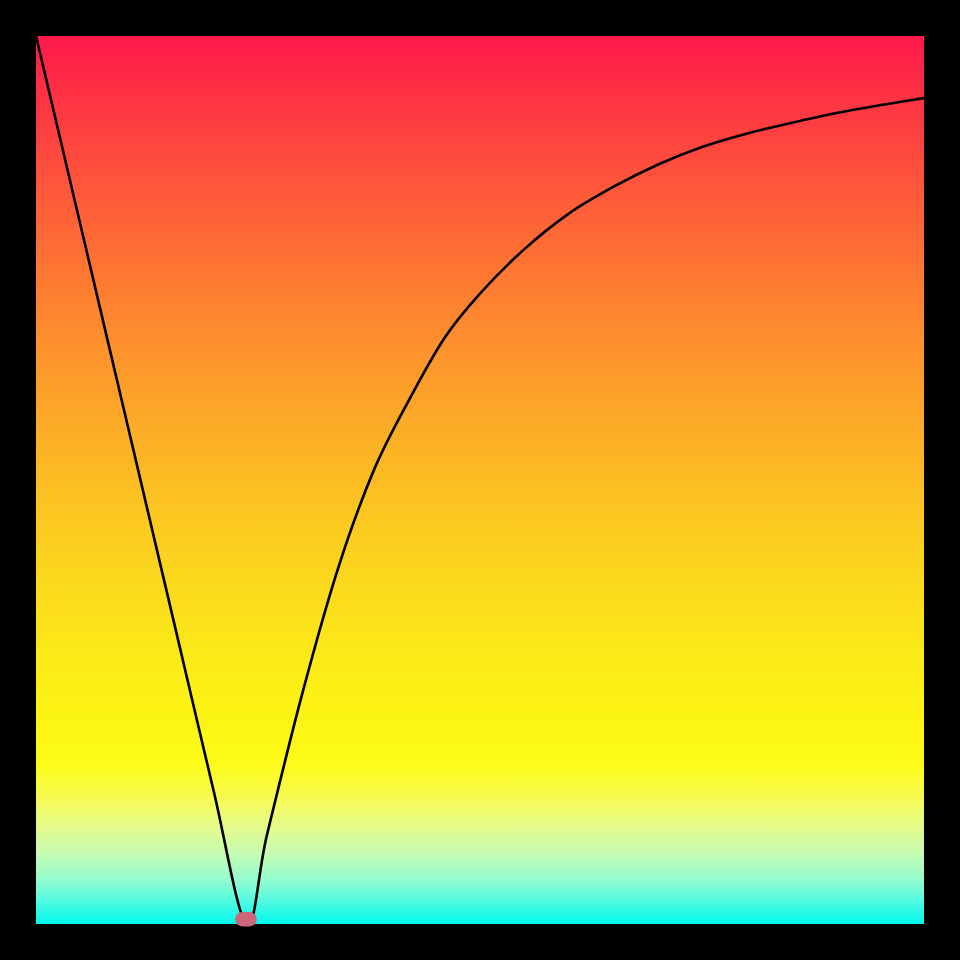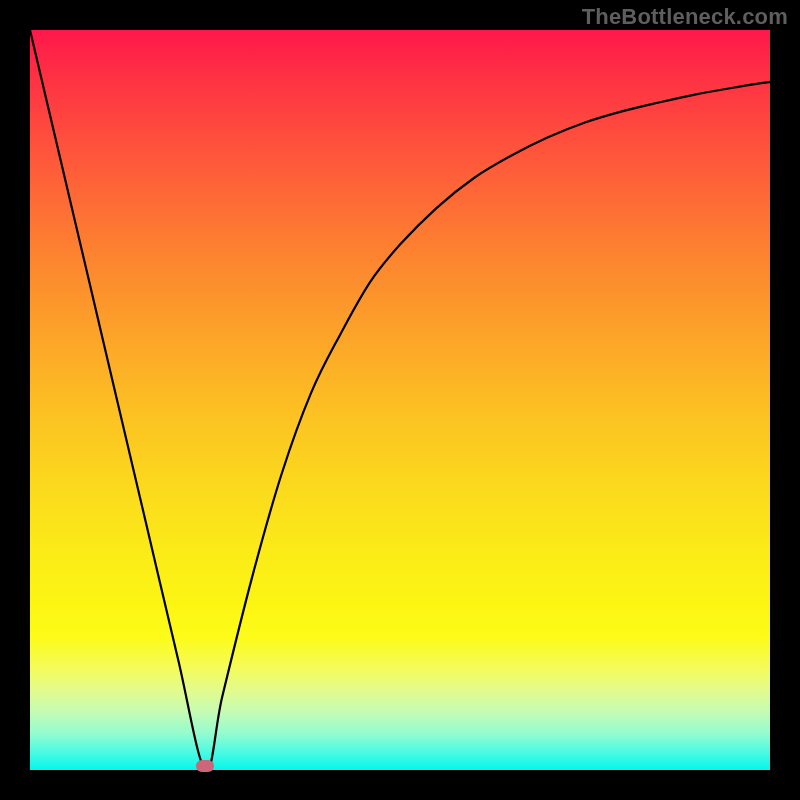--- a/index.html
+++ b/index.html
@@ -67,21 +67,20 @@
     height: 12px;
     border-radius: 6px;
     background: #cc6678;
     transform: translate(-50%, -50%);
   }
 </style>
 </head>
 <body>
 
 <div class="frame">
-  <div class="attribution">TheBottleneck.com</div>
 
   <div class="plot-area">
     <svg class="curve" viewBox="0 0 740 740" preserveAspectRatio="none">
       <path id="curve-path" fill="none" stroke="#000" stroke-width="2.2" stroke-linejoin="round" stroke-linecap="round" d="M 0 0 C 4.933333333333334 20.96666666666668, 19.733333333333334 83.86666666666673, 29.6 125.80000000000007 C 39.46666666666667 167.7333333333334, 49.333333333333336 209.66666666666663, 59.2 251.59999999999997 C 69.06666666666666 293.5333333333333, 78.93333333333334 335.4666666666667, 88.8 377.40000000000003 C 98.66666666666666 419.33333333333337, 108.53333333333333 461.26666666666665, 118.4 503.2 C 128.26666666666668 545.1333333333333, 138.50333333333333 589.5333333333333, 148 629 C 157.49666666666667 668.4666666666667, 167.98 733.8333333333334, 175.38 740 C 182.78 746.1666666666666, 184.63 698.0666666666666, 192.4 666 C 200.17000000000002 633.9333333333334, 212.13333333333333 584.6, 222 547.6 C 231.86666666666667 510.6, 241.73333333333335 474.83333333333337, 251.60000000000002 444 C 261.4666666666667 413.16666666666663, 271.3333333333333 386.0333333333333, 281.2 362.59999999999997 C 291.06666666666666 339.16666666666663, 300.93333333333334 321.90000000000003, 310.8 303.40000000000003 C 320.6666666666667 284.90000000000003, 330.53333333333336 266.4, 340.40000000000003 251.59999999999997 C 350.2666666666667 236.79999999999995, 358.9 226.93333333333334, 370 214.60000000000002 C 381.1 202.2666666666667, 394.66666666666674 188.70000000000002, 407.00000000000006 177.60000000000002 C 419.33333333333337 166.50000000000003, 431.6666666666667 156.63333333333333, 444 148 C 456.3333333333333 139.36666666666667, 468.6666666666667 132.5833333333334, 481 125.80000000000007 C 493.3333333333333 119.01666666666675, 505.6666666666667 112.85000000000008, 518 107.30000000000007 C 530.3333333333334 101.75000000000006, 542.6666666666666 96.81666666666668, 555 92.5 C 567.3333333333334 88.18333333333332, 579.6666666666666 84.72999999999998, 592 81.39999999999998 C 604.3333333333334 78.06999999999998, 616.6666666666666 75.35666666666663, 629 72.51999999999998 C 641.3333333333334 69.68333333333334, 653.6666666666666 66.84666666666679, 666 64.38000000000011 C 678.3333333333334 61.91333333333343, 690.6666666666666 59.816666666666606, 703 57.719999999999914 C 715.3333333333334 55.62333333333322, 733.8333333333334 52.78666666666661, 740 51.799999999999955"></path>
     </svg>
     <div class="dot" id="min-dot" style="left: 175.38px; top: 736px;"></div>
   </div>
 </div>
 
 </body></html>

